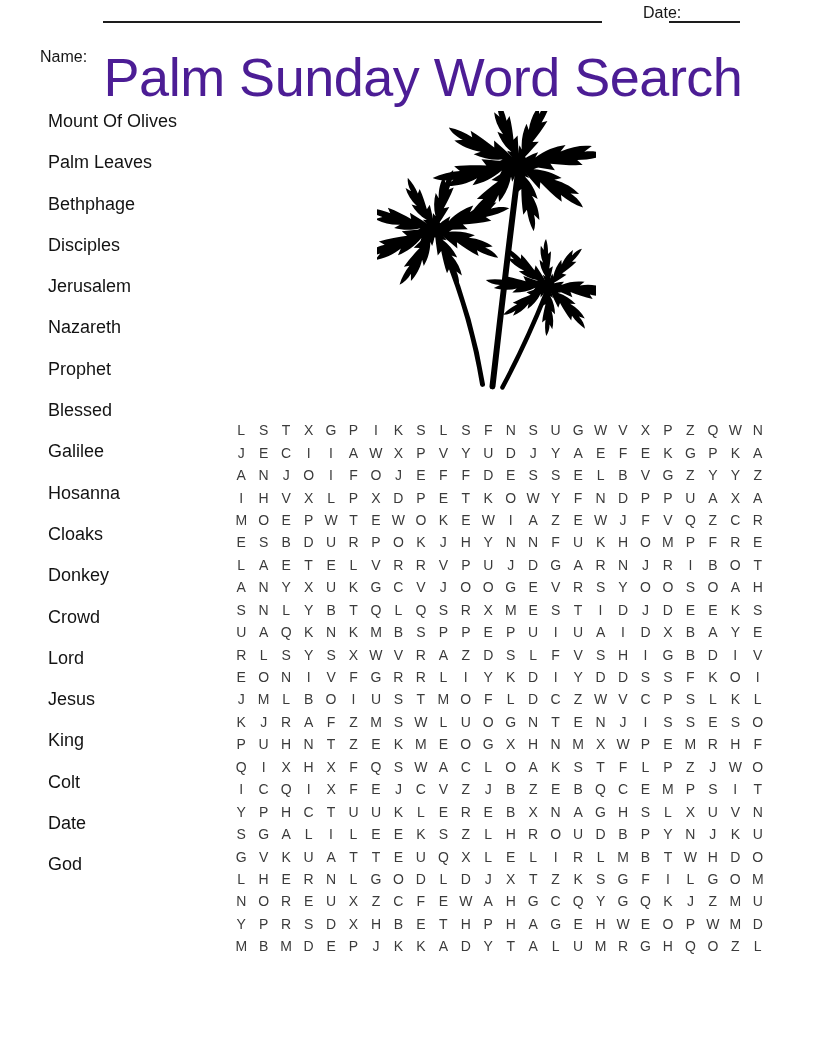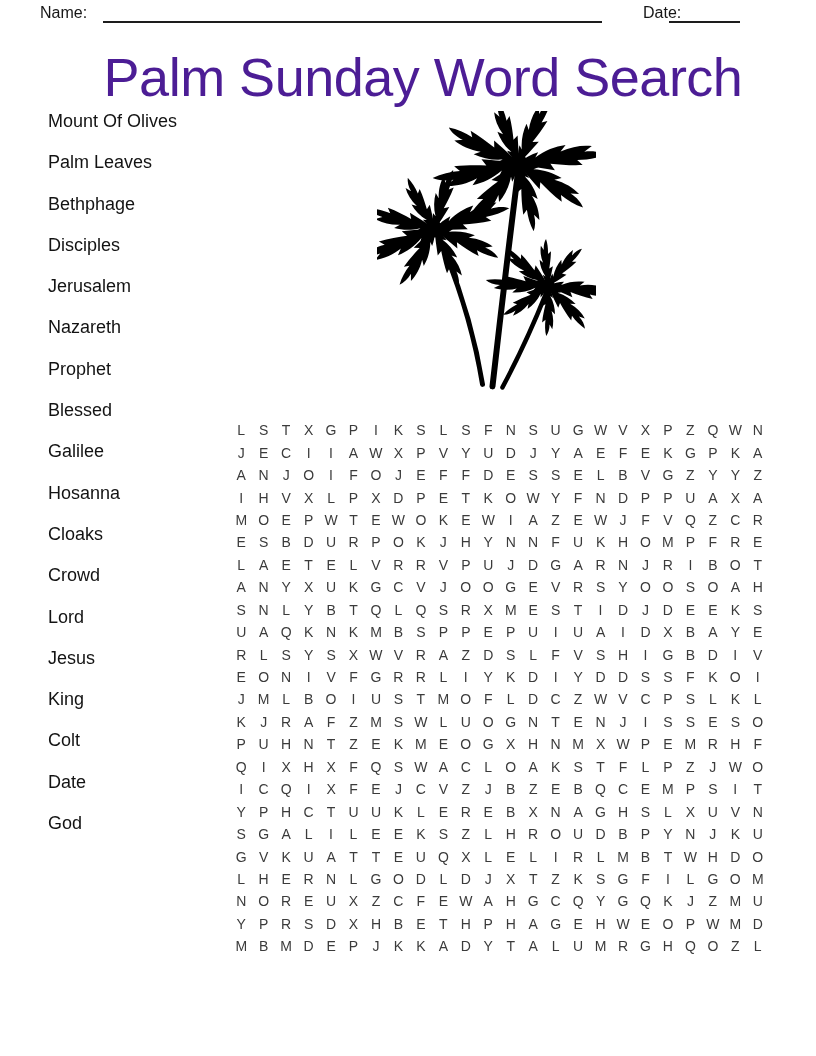--- a/index.html
+++ b/index.html
@@ -8,21 +8,21 @@
     width:816px;height:1056px;
     background:#ffffff;
     font-family:"Liberation Sans","DejaVu Sans",sans-serif;
     overflow:hidden;
   }
   
   .hdr-label{
     position:absolute;top:4px;
     font-size:16px;color:#161616;
   }
-  .name-label{left:40px;}
+  .name-label{left:40px;margin-top:44px;}
   .date-label{left:643px;}
   .fill-line{
     position:absolute;top:2px;height:19px;
     border-bottom:2px solid #1d1d1d;
   }
   .name-line{left:103px;width:499px;}
   .date-line{left:669px;width:71px;}
   
   .title{
     position:absolute;top:31px;left:0;width:816px;
@@ -74,20 +74,21 @@
       <div class="word">Palm Leaves</div>
       <div class="word">Bethphage</div>
       <div class="word">Disciples</div>
       <div class="word">Jerusalem</div>
       <div class="word">Nazareth</div>
       <div class="word">Prophet</div>
       <div class="word">Blessed</div>
       <div class="word">Galilee</div>
       <div class="word">Hosanna</div>
       <div class="word">Cloaks</div>
+      <div class="word">Donkey</div>
       <div class="word">Crowd</div>
       <div class="word">Lord</div>
       <div class="word">Jesus</div>
       <div class="word">King</div>
       <div class="word">Colt</div>
       <div class="word">Date</div>
       <div class="word">God</div>
     </div>
 
   <svg class="palm-svg" viewBox="0 0 220 290" aria-hidden="true">

